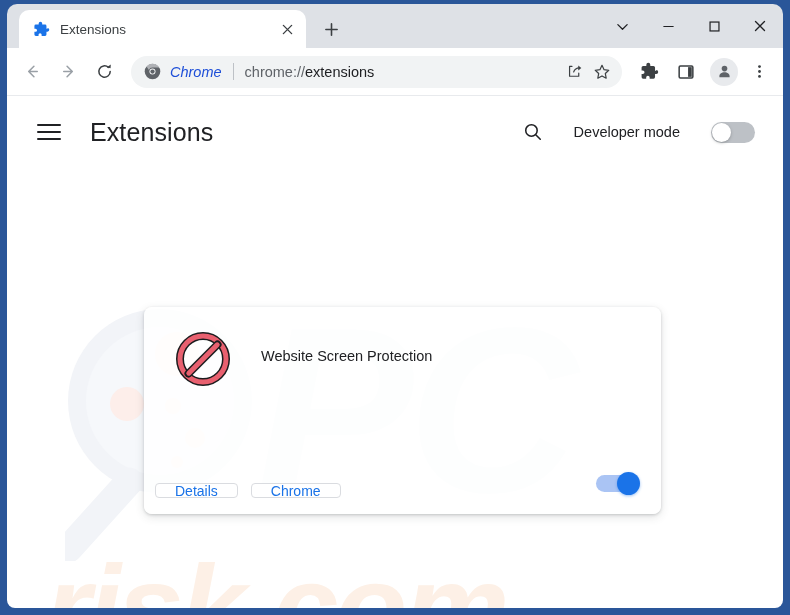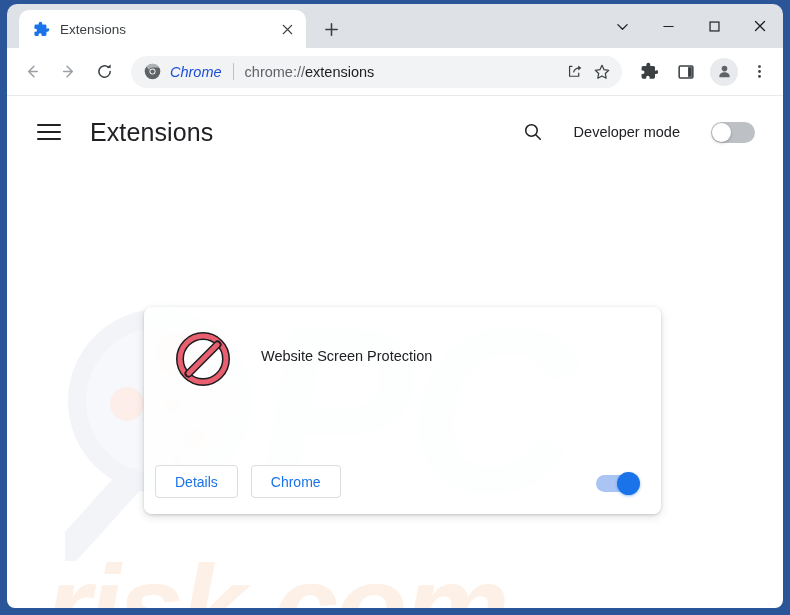--- a/index.html
+++ b/index.html
@@ -324,21 +324,21 @@
 
   #card-actions {
     position: absolute;
     left: 11px;
     bottom: 16px;
     display: flex;
     gap: 13px;
   }
 
   .card-btn {
-    height: 33px;
+    height: 15px;
     padding: 0 19px;
     background: #ffffff;
     border: 1px solid #dadce0;
     border-radius: 4px;
     color: #1a73e8;
     font-size: 14px;
     font-family: "Liberation Sans", sans-serif;
     display: flex;
     align-items: center;
     justify-content: center;

